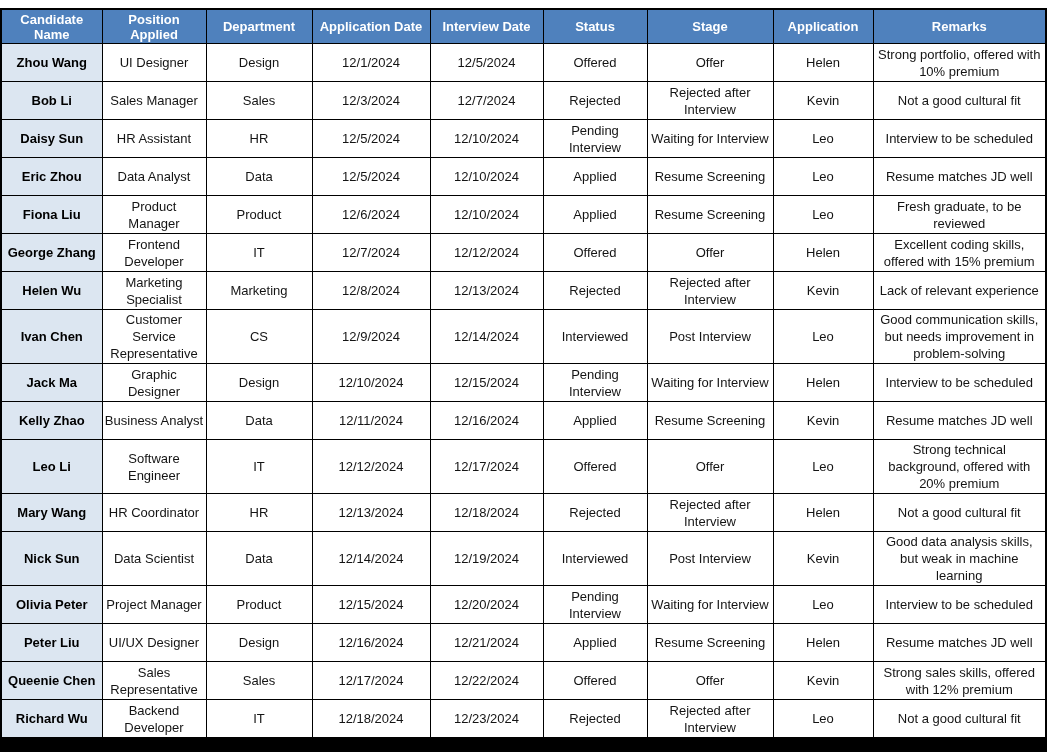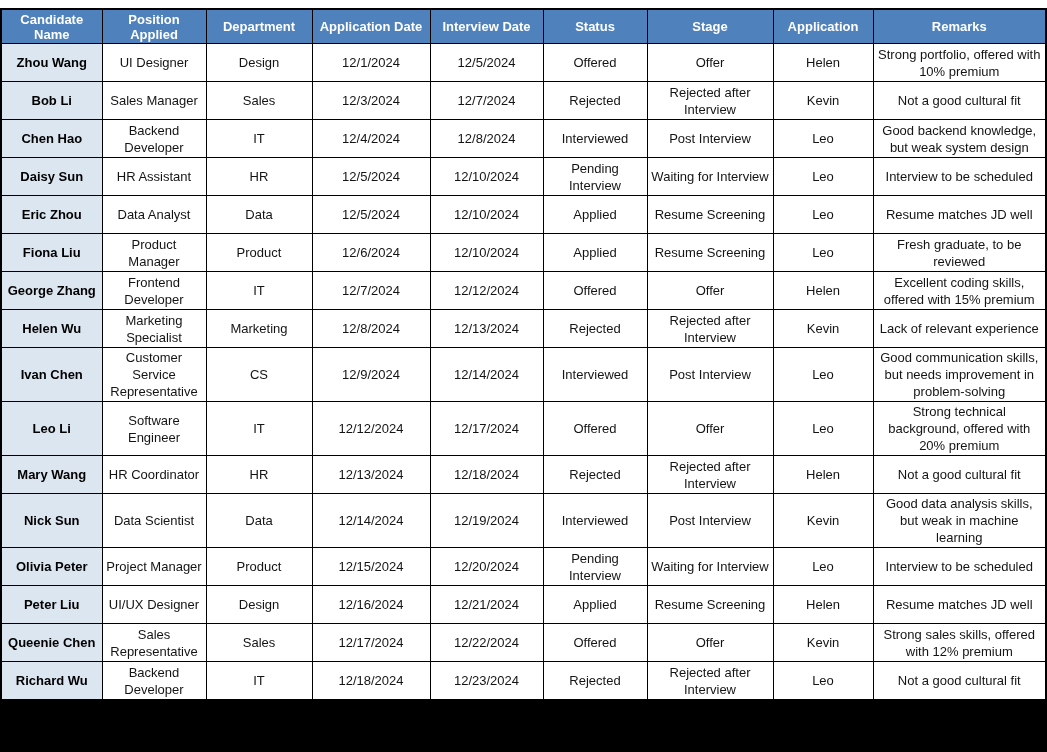--- a/index.html
+++ b/index.html
@@ -97,31 +97,20 @@
           <td>Sales Manager</td>
           <td>Sales</td>
           <td>12/3/2024</td>
           <td>12/7/2024</td>
           <td>Rejected</td>
           <td>Rejected after Interview</td>
           <td>Kevin</td>
           <td>Not a good cultural fit</td>
         </tr>
         <tr>
-          <td class="name-cell">Chen Hao</td>
-          <td>Backend Developer</td>
-          <td>IT</td>
-          <td>12/4/2024</td>
-          <td>12/8/2024</td>
-          <td>Interviewed</td>
-          <td>Post Interview</td>
-          <td>Leo</td>
-          <td>Good backend knowledge, but weak system design</td>
-        </tr>
-        <tr>
           <td class="name-cell">Daisy Sun</td>
           <td>HR Assistant</td>
           <td>HR</td>
           <td>12/5/2024</td>
           <td>12/10/2024</td>
           <td>Pending Interview</td>
           <td>Waiting for Interview</td>
           <td>Leo</td>
           <td>Interview to be scheduled</td>
         </tr>
@@ -174,20 +163,42 @@
           <td>Customer Service Representative</td>
           <td>CS</td>
           <td>12/9/2024</td>
           <td>12/14/2024</td>
           <td>Interviewed</td>
           <td>Post Interview</td>
           <td>Leo</td>
           <td>Good communication skills, but needs improvement in problem-solving</td>
         </tr>
         <tr>
+          <td class="name-cell">Jack Ma</td>
+          <td>Graphic Designer</td>
+          <td>Design</td>
+          <td>12/10/2024</td>
+          <td>12/15/2024</td>
+          <td>Pending Interview</td>
+          <td>Waiting for Interview</td>
+          <td>Helen</td>
+          <td>Interview to be scheduled</td>
+        </tr>
+        <tr>
+          <td class="name-cell">Kelly Zhao</td>
+          <td>Business Analyst</td>
+          <td>Data</td>
+          <td>12/11/2024</td>
+          <td>12/16/2024</td>
+          <td>Applied</td>
+          <td>Resume Screening</td>
+          <td>Kevin</td>
+          <td>Resume matches JD well</td>
+        </tr>
+        <tr>
           <td class="name-cell">Leo Li</td>
           <td>Software Engineer</td>
           <td>IT</td>
           <td>12/12/2024</td>
           <td>12/17/2024</td>
           <td>Offered</td>
           <td>Offer</td>
           <td>Leo</td>
           <td>Strong technical background, offered with 20% premium</td>
         </tr>

